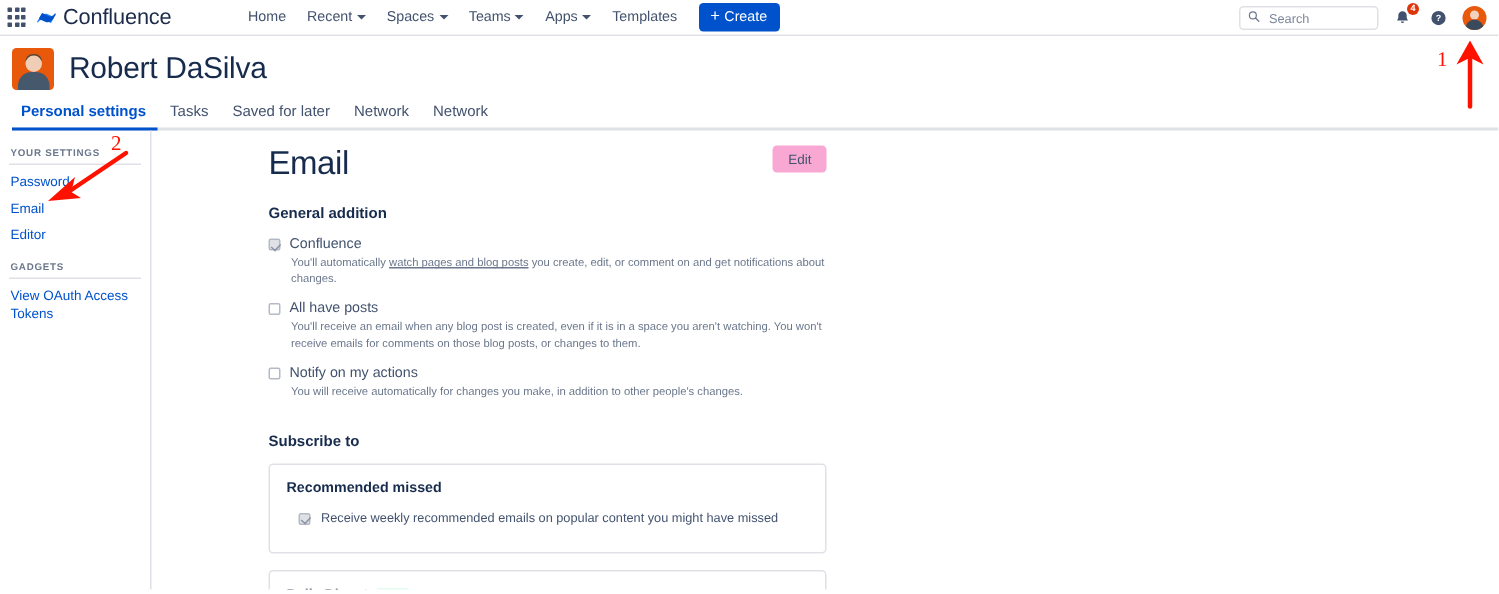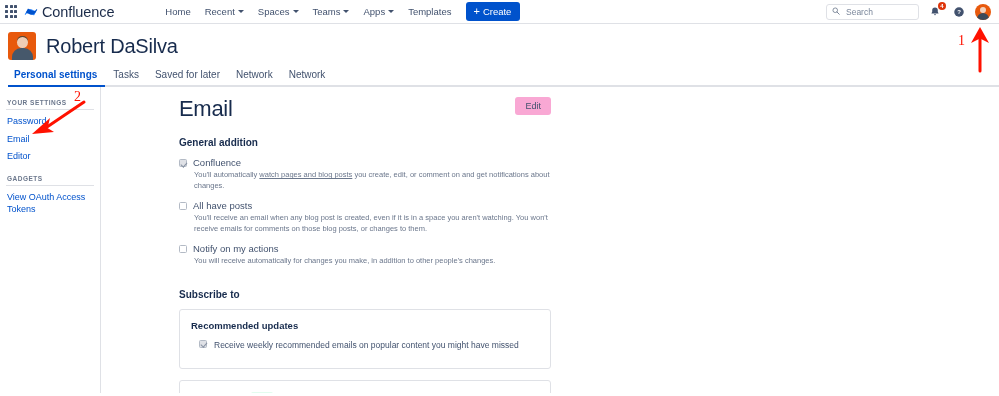--- a/index.html
+++ b/index.html
@@ -331,21 +331,21 @@
     background: #e3fcef;
     color: #006644;
     font-size: 5.5px;
     font-weight: bold;
     letter-spacing: 0.4px;
     padding: 1.5px 4px;
     border-radius: 2px;
     text-transform: uppercase;
   }
   .cardopt {
-    display: flex; align-items: flex-start; gap: 7px;
+    display: flex; align-items: flex-end; gap: 7px;
     margin: 0 0 7px 8px;
   }
   .cardopt .cbox { margin-top: 0; }
   .cardopt .optlabel { font-size: 8.5px; }
 
   
   .anno {
     position: absolute;
     color: #ff1100;
     font-size: 14px;
@@ -519,21 +519,21 @@
         <span class="cbox"></span>
         <span class="optlabel">Notify on my actions</span>
       </div>
       <div class="optdesc">You will receive automatically for changes you make, in addition to other people's changes.</div>
     </div>
 
     <div class="secthead sub">Subscribe to</div>
 
     <div class="card">
       <div class="cardtitle">
-        <span>Recommended updates</span>
+        <span>Recommended missed</span>
       </div>
       <div class="cardopt">
         <span class="cbox checked"></span>
         <span class="optlabel">Receive weekly recommended emails on popular content you might have missed</span>
       </div>
     </div>
 
     <div class="card">
       <div class="cardtitle">
         <span>Daily Digest</span>

